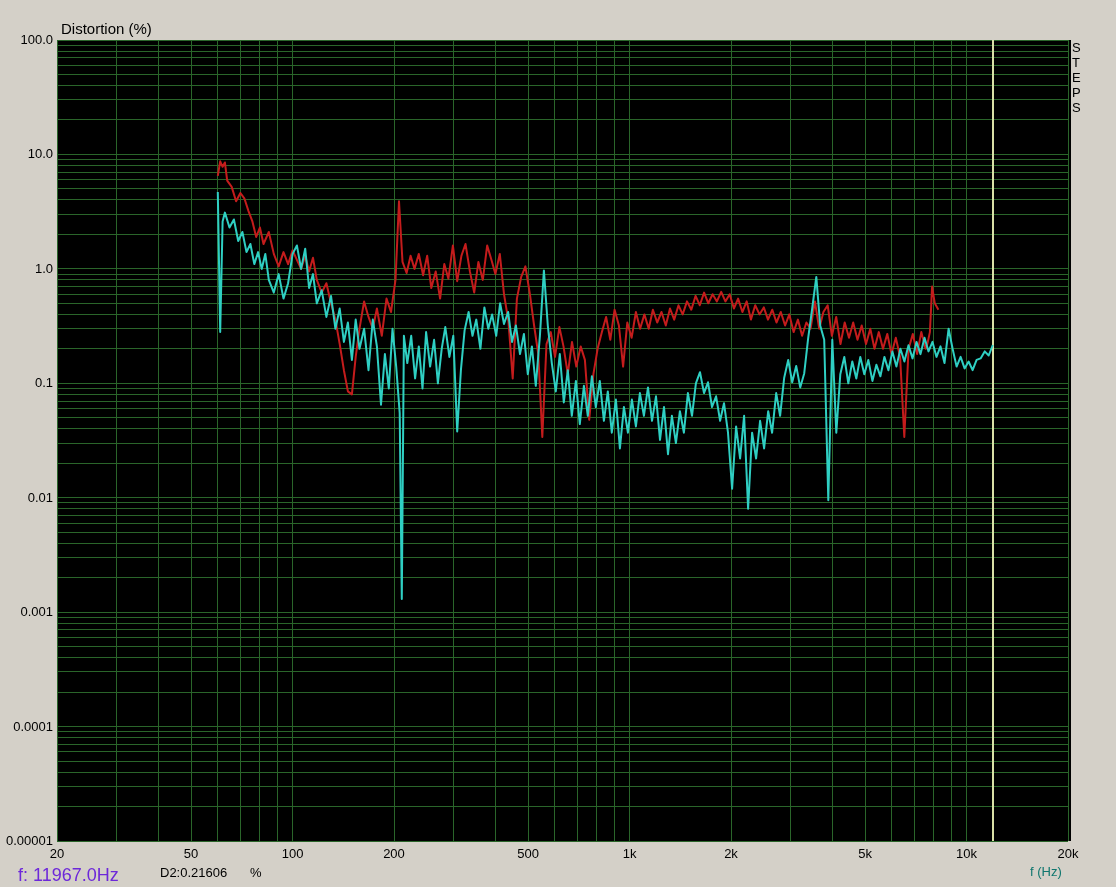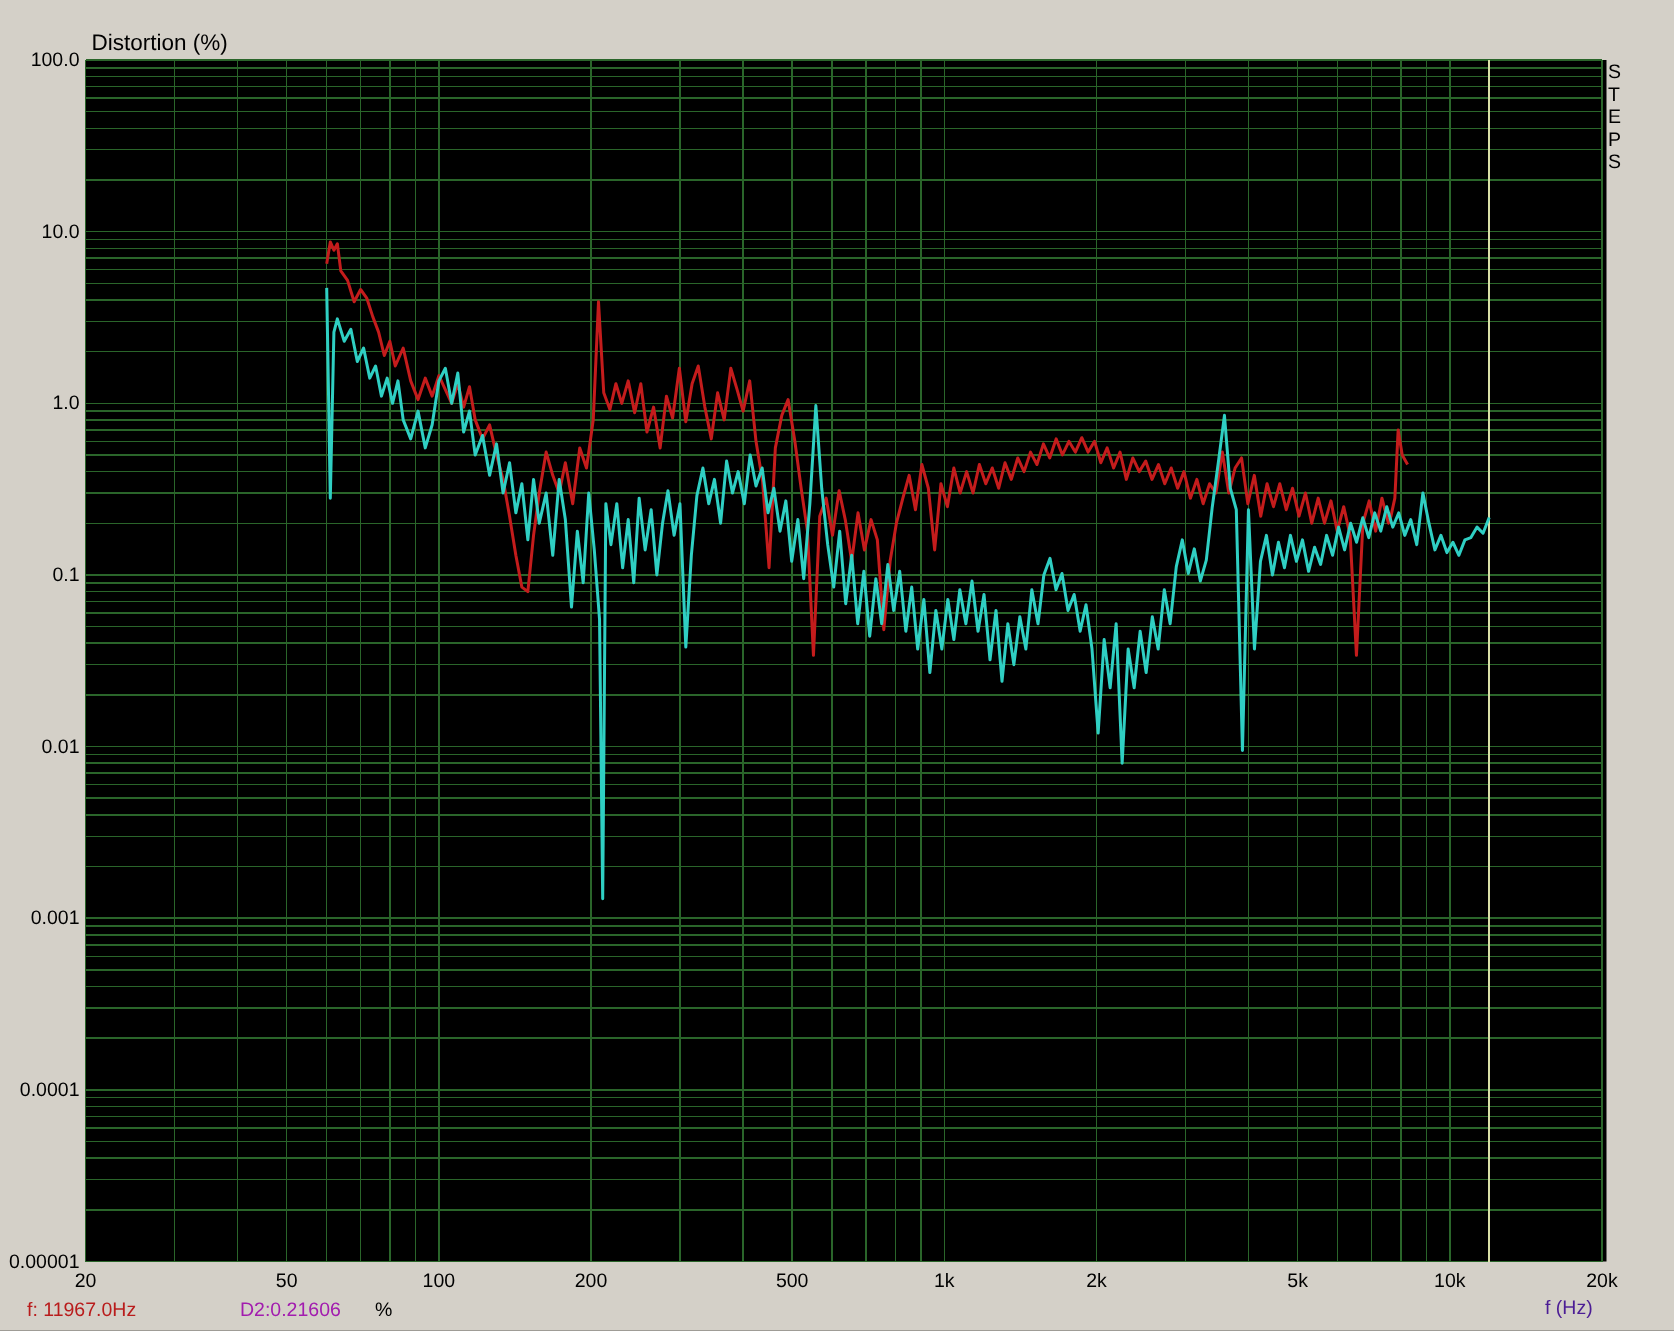--- a/index.html
+++ b/index.html
@@ -6,24 +6,24 @@
   body{background:#d4d0c8;font-family:"Liberation Sans","DejaVu Sans",sans-serif;}
   #window{position:relative;width:1116px;height:887px;background:#d4d0c8;overflow:hidden;}
   #plot-svg{position:absolute;left:0;top:0;}
   .chart-title{position:absolute;left:61px;top:20px;font-size:15px;color:#000;}
   #steps-label{position:absolute;left:1072px;top:40px;width:16px;font-size:13px;line-height:15px;
     color:#000;white-space:pre-line;text-align:left;}
   .legend{position:absolute;left:1077px;top:800px;}
   .legend-row{display:flex;align-items:center;height:16px;padding-left:44px;}
   .swatch{width:8px;height:8px;display:inline-block;margin-right:4px;}
   .legend-label{font-size:13px;color:#000;}
-  #cursor-freq{position:absolute;left:18px;top:865px;font-size:13px;color:#b91c1c;}
-  #cursor-val{position:absolute;left:160px;top:865px;font-size:13px;color:#a21caf;}
+  #cursor-freq{position:absolute;left:18px;top:865px;font-size:18px;color:#6d28d9;}
+  #cursor-val{position:absolute;left:160px;top:865px;font-size:13px;color:#000000;}
   #cursor-unit{position:absolute;left:250px;top:865px;font-size:13px;color:#000;}
-  .x-axis-title{position:absolute;left:1030px;top:864px;font-size:13px;color:#4c1d95;}
+  .x-axis-title{position:absolute;left:1030px;top:864px;font-size:13px;color:#0f766e;}
   text.tick{font-family:"Liberation Sans","DejaVu Sans",sans-serif;font-size:13px;fill:#000;}
 </style>
 </head>
 <body>
 
 <div id="window">
   <div class="chart-title">Distortion (%)</div>
   <svg id="plot-svg" width="1116" height="887">
       <rect x="57" y="40" width="1014" height="801" fill="#000000"></rect>
       <line x1="57" y1="40" x2="57" y2="841" stroke="#2a652a" stroke-width="1" shape-rendering="crispEdges"></line>

